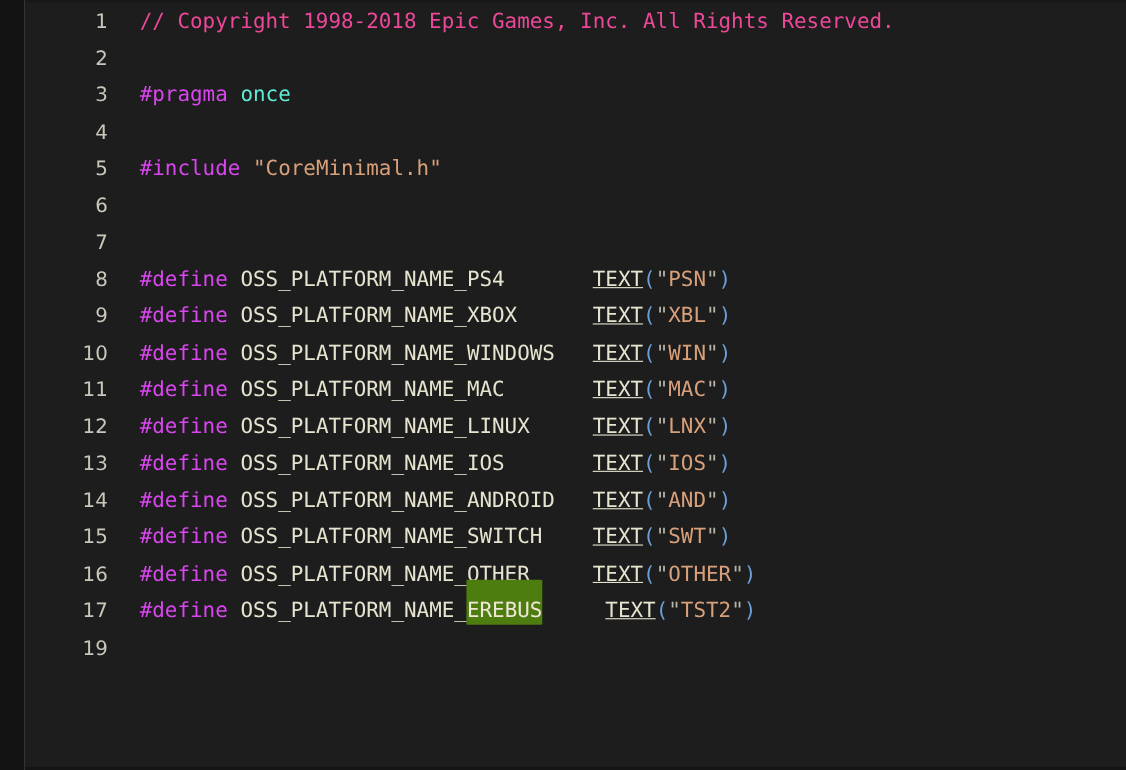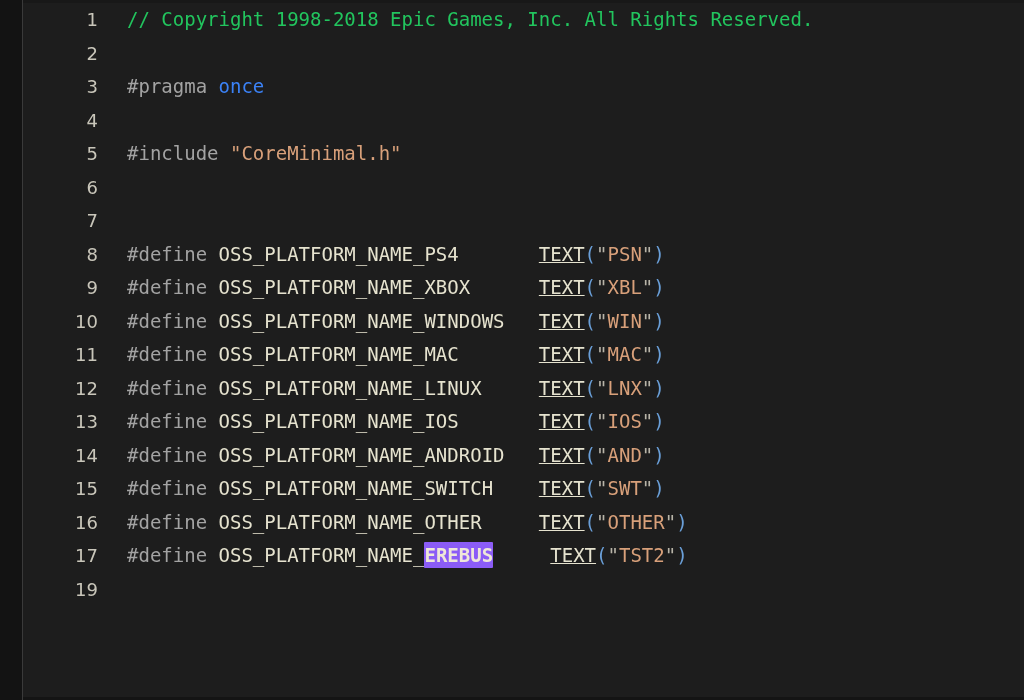--- a/index.html
+++ b/index.html
@@ -90,35 +90,34 @@
     user-select: none;
   }
 
   .lt {
     position: absolute;
     left: 104px;
     white-space: pre;
   }
 
   
-  .t-comment  { color: #22c55e; }
-  .t-pp       { color: #a3a3a3; }
-  .t-kw       { color: #3b82f6; }
+  .t-comment  { color: #ec4899; }
+  .t-pp       { color: #d946ef; }
+  .t-kw       { color: #5eead4; }
   .t-string   { color: #d8a07a; }
   .t-ident    { color: #e6e3cf; text-align: right; }
   .t-fn       { color: #e6e3cf; text-decoration: underline; }
   .t-paren    { color: #6a9fd8; }
   .t-quote    { color: #b8b4a8; }
 
   .hl {
-    background: #8b5cf6;
+    background: #4d7c0f;
     color: #efe7d8;
     border-radius: 1px;
-    padding: 2px 0 2px 0;
-    font-weight: bold;
+    padding: 17px 0 2px 0;
   }
 </style>
 </head>
 <body>
 
 <div id="editor-window">
 
   <div id="left-strip"></div>
   <div id="left-divider"></div>
   <div id="top-band"></div>

